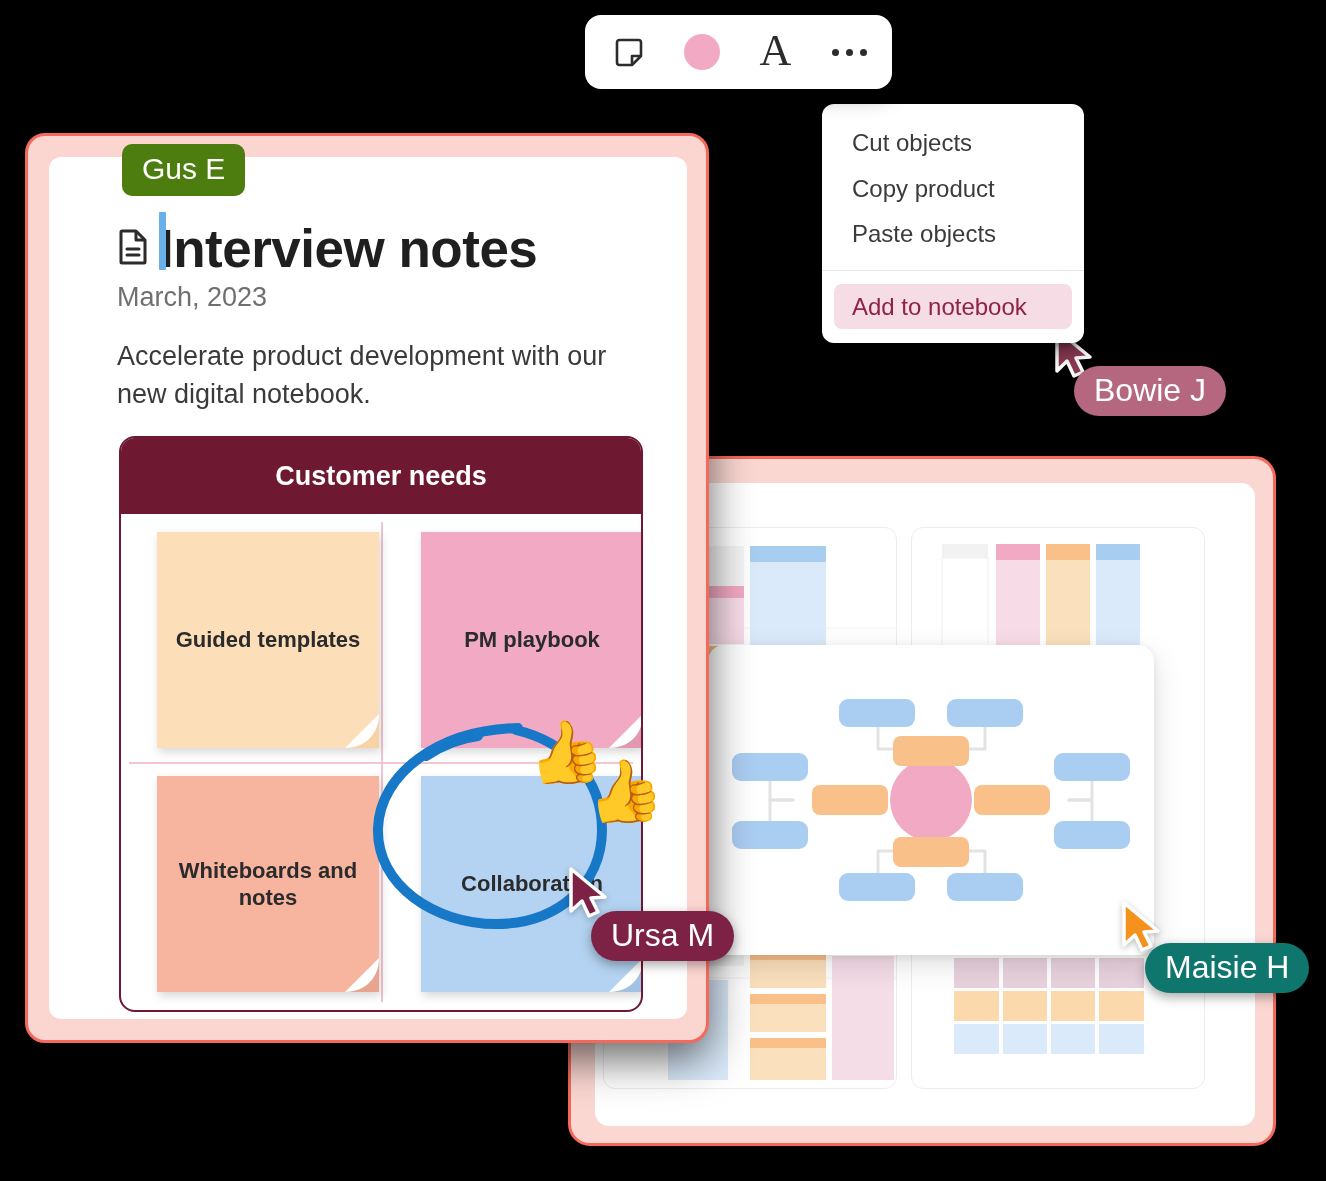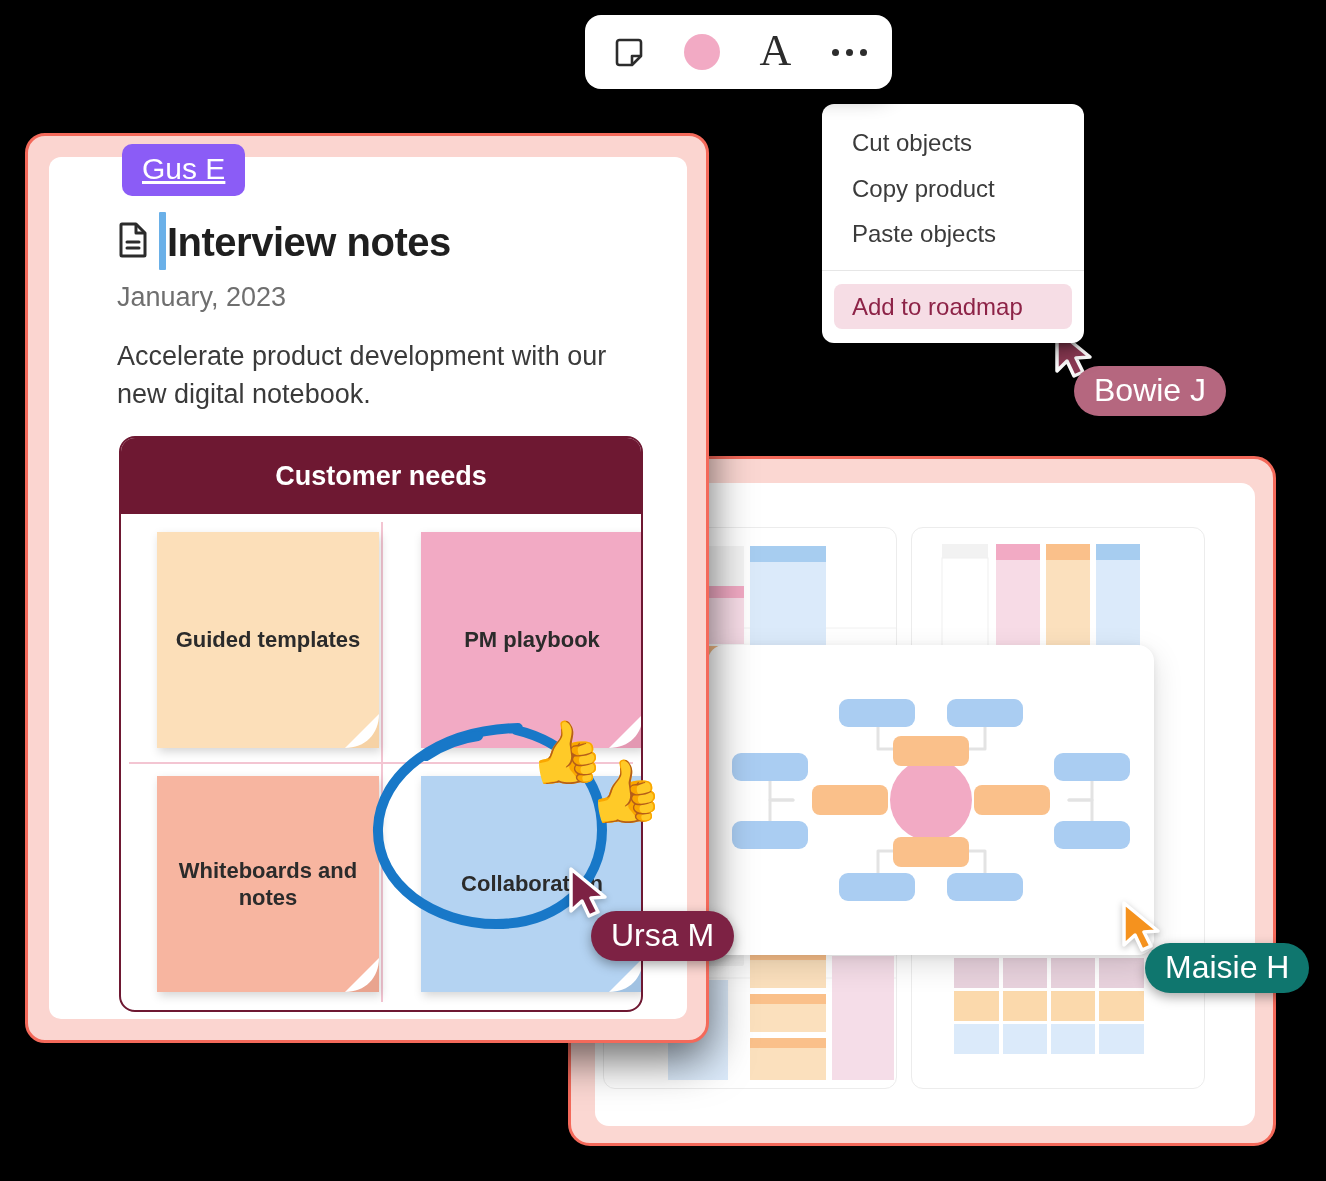--- a/index.html
+++ b/index.html
@@ -164,26 +164,25 @@
     background: #ffffff;
     border-radius: 12px;
     overflow: hidden;
   }
   #doc-title-row {
     position: absolute;
     left: 68px; top: 65px;
     display: flex; align-items: center; gap: 10px;
   }
   #doc-title {
-    font-size: 40px;
+    font-size: 53px;
     font-weight: bold;
     color: #1f1f1f;
     letter-spacing: -0.5px;
     line-height: 1;
-    padding-left: 8px;
   }
   .caret-bar {
     position: absolute;
     left: 110px; top: 55px;
     width: 7px; height: 58px;
     background: #6ab0e8;
     border-radius: 1px;
   }
   #doc-date {
     position: absolute;
@@ -281,28 +280,27 @@
     padding: 8px 20px 10px 20px;
     border-radius: 999px;
     white-space: nowrap;
     box-shadow: 0 4px 12px rgba(0,0,0,0.35);
     line-height: 1;
   }
 
   #cur-gus-label {
     position: absolute;
     left: 122px; top: 144px;
-    background: #8b5cf6;
+    background: #4d7c0f;
     color: #fff;
     font-size: 30px;
     padding: 10px 20px 12px 20px;
     border-radius: 10px;
     z-index: 40;
     line-height: 1;
-    text-decoration: underline;
   }
 
   #cur-bowie { left: 1052px; top: 327px; }
   #cur-bowie .cursor-label { left: 22px; top: 39px; background:#b5677f; }
 
   #cur-ursa { left: 566px; top: 866px; }
   #cur-ursa .cursor-label { left: 25px; top: 45px; background:#7d2244; }
 
   #cur-maisie { left: 1119px; top: 900px; }
   #cur-maisie .cursor-label { left: 26px; top: 43px; background:#0f766e; }
@@ -332,21 +330,21 @@
         <i></i>
       </span>
   </div>
 </div>
 
 <div id="context-menu">
   <div class="ctx-item">Cut objects</div>
   <div class="ctx-item">Copy product</div>
   <div class="ctx-item">Paste objects</div>
   <div class="ctx-divider"></div>
-  <div class="ctx-item highlight">Add to roadmap</div>
+  <div class="ctx-item highlight">Add to notebook</div>
 </div>
 
 <div id="board-card">
   <div id="board-inner">
 
     <div class="board-panel" id="panel-left">
       <svg width="292" height="560">
 
         <g stroke="#f1f1f1" stroke-width="1">
           <line x1="0" y1="100" x2="292" y2="100"></line>
@@ -483,21 +481,21 @@
           <path d="M4 3 A1 1 0 0 1 5 2 H19 L28 11 V33 A1 1 0 0 1 27 34 H5 A1 1 0 0 1 4 33 Z" fill="none" stroke="#2b2b2b" stroke-width="3" stroke-linejoin="round"></path>
           <path d="M19 2 L19 11 L28 11" fill="none" stroke="#2b2b2b" stroke-width="3" stroke-linejoin="round"></path>
           <line x1="10" y1="20" x2="22" y2="20" stroke="#2b2b2b" stroke-width="3" stroke-linecap="round"></line>
           <line x1="10" y1="26" x2="22" y2="26" stroke="#2b2b2b" stroke-width="3" stroke-linecap="round"></line>
         </svg>
       </span>
       <span id="doc-title">Interview notes</span>
     </div>
     <div class="caret-bar"></div>
 
-    <div id="doc-date">January, 2023</div>
+    <div id="doc-date">March, 2023</div>
     <div id="doc-body">Accelerate product development with our new digital notebook.</div>
 
     <div id="matrix">
       <div id="matrix-header">Customer needs</div>
       <div id="matrix-grid">
         <div class="mx-vline"></div>
         <div class="mx-hline"></div>
 
         <div class="note" id="note-guided">
           <span>Guided templates</span>

